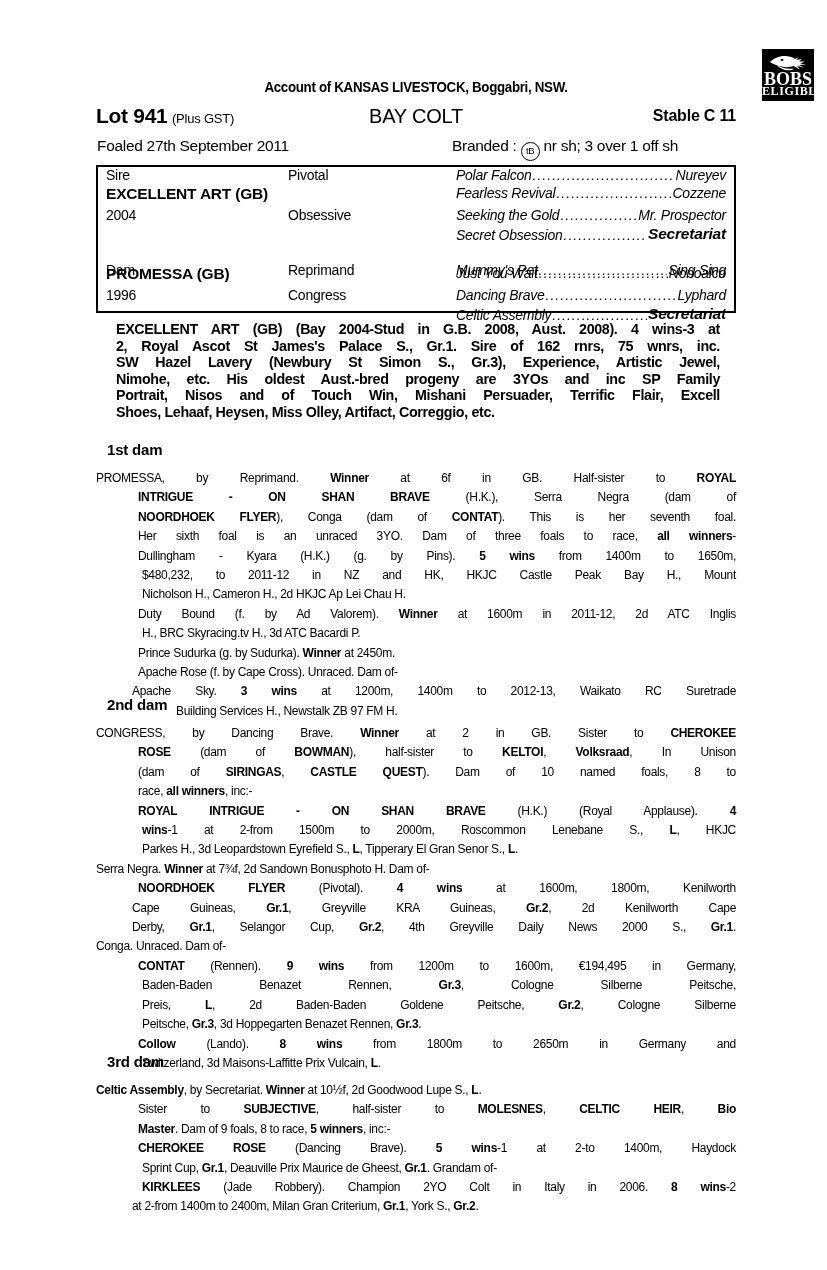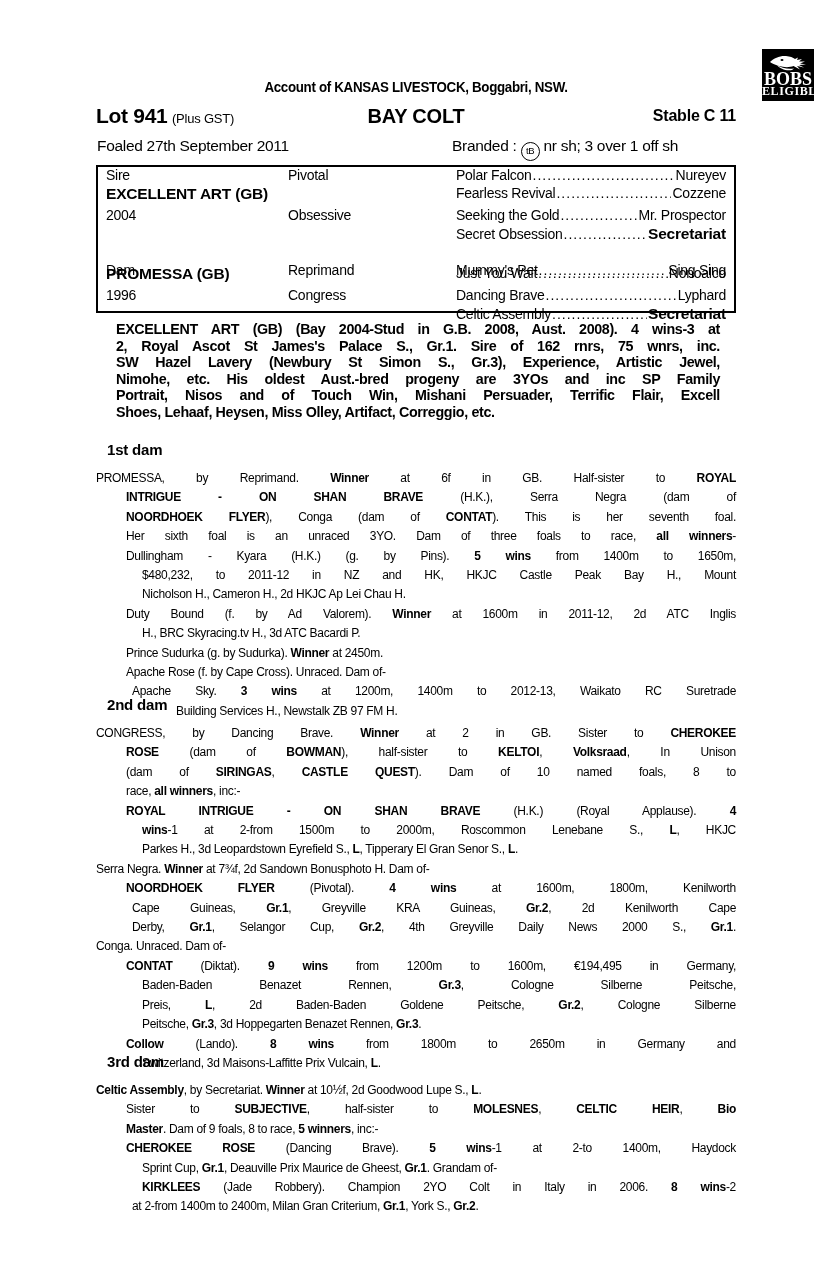--- a/index.html
+++ b/index.html
@@ -101,21 +101,21 @@
   .lot-gst {
     font-size: 13px;
     letter-spacing: -0.2px;
   }
   .lot-centre {
     position: absolute;
     left: 0;
     top: 1px;
     width: 640px;
     text-align: center;
-    font-weight: bold;
+    font-weight: normal;
     font-size: 20px;
     letter-spacing: -0.2px;
   }
   .lot-right {
     position: absolute;
     right: 0;
     top: 3px;
     font-weight: bold;
     font-size: 16px;
     letter-spacing: -0.2px;
@@ -163,21 +163,21 @@
     left: 0;
     width: 100%;
     height: 18px;
     font-size: 14px;
     letter-spacing: -0.25px;
   }
   .ped-c1 { position: absolute; left: 8px;  top: 0; white-space: nowrap; }
   .ped-c2 { position: absolute; left: 190px; top: 0; white-space: nowrap; }
   .ped-c3 {
     position: absolute; left: 358px; right: 8px; top: 0;
-    display: flex; align-items: center; white-space: nowrap;
+    display: flex; align-items: flex-end; white-space: nowrap; font-style: italic;
   }
   .ped-c3 .nm-left { flex: 0 0 auto; }
   .ped-c3 .leader {
     flex: 1 1 auto;
     min-width: 4px;
     overflow: hidden;
     white-space: nowrap;
     letter-spacing: 1px;
     margin: 0 1px;
   }
@@ -204,21 +204,21 @@
     font-weight: bold;
     font-size: 15px;
     letter-spacing: -0.2px;
     margin: 11px;
   }
   .dam-block { font-size: 12px; line-height: 19.4px; letter-spacing: -0.3px; }
   b { font-weight: bold; }
 
   .sec { position: absolute; left: 0; width: 640px; }
   .i0  { margin-left: 0px; }
-  .i1  { margin-left: 30px; }
+  .i1  { margin-left: 42px; }
   .i2  { margin-left: 46px; }
   .i3  { margin-left: 36px; }
   .i4  { margin-left: 80px; }
 
   .jline {
     text-align: justify;
     text-align-last: justify;
     display: block;
   }
   .jline.noj { text-align: left; text-align-last: left; }
@@ -370,21 +370,21 @@
             <div class="jline i1"><span>(dam of </span><b>SIRINGAS</b><span>, </span><b>CASTLE QUEST</b><span>). Dam of 10 named foals, 8 to</span></div>
             <div class="jline i1 noj"><span>race, </span><b>all winners</b><span>, inc:-</span></div>
             <div class="jline i1"><b>ROYAL INTRIGUE - ON SHAN BRAVE</b><span> (H.K.) (Royal Applause). </span><b>4</b></div>
             <div class="jline i2"><b>wins</b><span>-1 at 2-from 1500m to 2000m, Roscommon Lenebane S., </span><b>L</b><span>, HKJC</span></div>
             <div class="jline i2 noj"><span>Parkes H., 3d Leopardstown Eyrefield S., </span><b>L</b><span>, Tipperary El Gran Senor S., </span><b>L</b><span>.</span></div>
             <div class="jline i0 noj"><span>Serra Negra. </span><b>Winner</b><span> at 7¾f, 2d Sandown Bonusphoto H. Dam of-</span></div>
             <div class="jline i1"><b>NOORDHOEK FLYER</b><span> (Pivotal). </span><b>4 wins</b><span> at 1600m, 1800m, Kenilworth</span></div>
             <div class="jline i3"><span>Cape Guineas, </span><b>Gr.1</b><span>, Greyville KRA Guineas, </span><b>Gr.2</b><span>, 2d Kenilworth Cape</span></div>
             <div class="jline i3"><span>Derby, </span><b>Gr.1</b><span>, Selangor Cup, </span><b>Gr.2</b><span>, 4th Greyville Daily News 2000 S., </span><b>Gr.1</b><span>.</span></div>
             <div class="jline i0 noj"><span>Conga. Unraced. Dam of-</span></div>
-            <div class="jline i1"><b>CONTAT</b><span> (Diktat). </span><b>9 wins</b><span> from 1200m to 1600m, €194,495 in Germany,</span></div>
+            <div class="jline i1"><b>CONTAT</b><span> (Rennen). </span><b>9 wins</b><span> from 1200m to 1600m, €194,495 in Germany,</span></div>
             <div class="jline i2"><span>Baden-Baden Benazet Rennen, </span><b>Gr.3</b><span>, Cologne Silberne Peitsche,</span></div>
             <div class="jline i2"><span>Preis, </span><b>L</b><span>, 2d Baden-Baden Goldene Peitsche, </span><b>Gr.2</b><span>, Cologne Silberne</span></div>
             <div class="jline i2 noj"><span>Peitsche, </span><b>Gr.3</b><span>, 3d Hoppegarten Benazet Rennen, </span><b>Gr.3</b><span>.</span></div>
             <div class="jline i1"><b>Collow</b><span> (Lando). </span><b>8 wins</b><span> from 1800m to 2650m in Germany and</span></div>
             <div class="jline i2 noj"><span>Switzerland, 3d Maisons-Laffitte Prix Vulcain, </span><b>L</b><span>.</span></div>
           </div>
         </div>
         <div class="sec" style="top: 1042px;">
           <div class="dam-head">3rd dam</div>
           <div class="dam-block">

